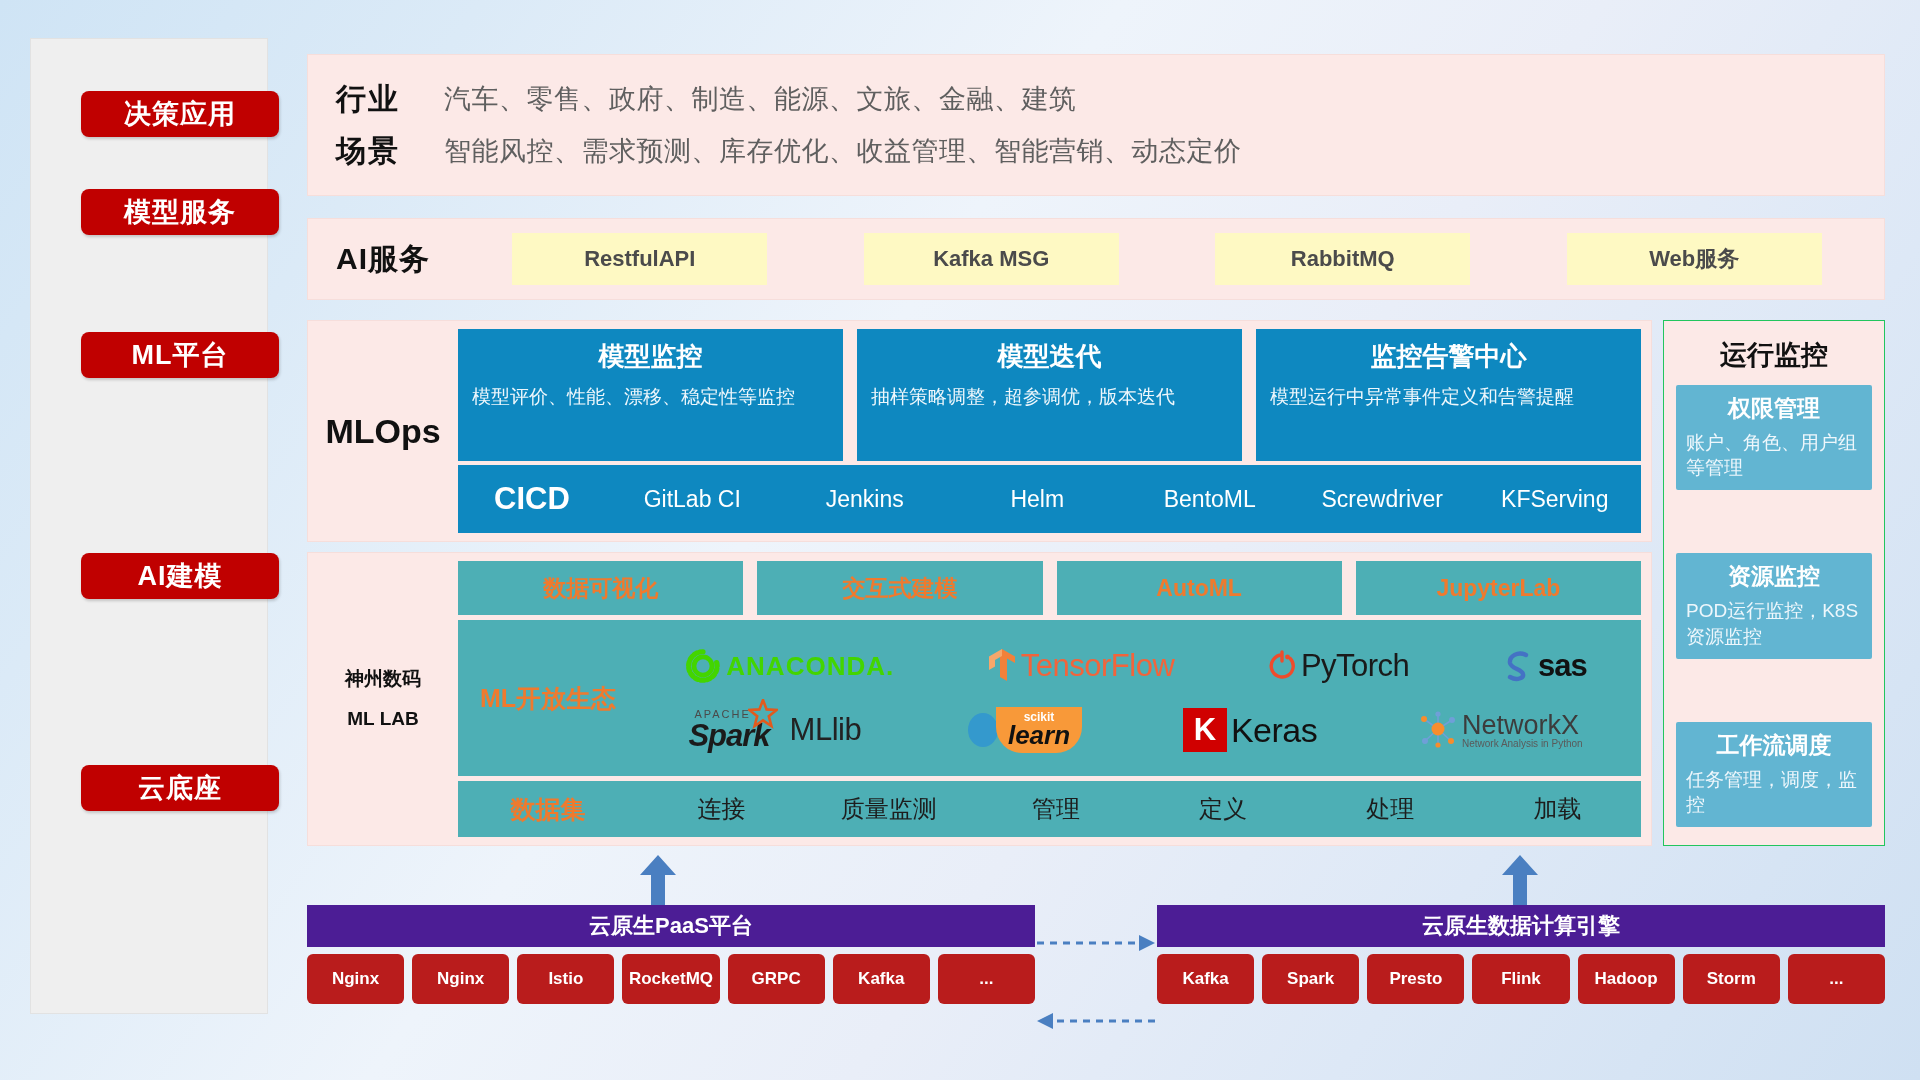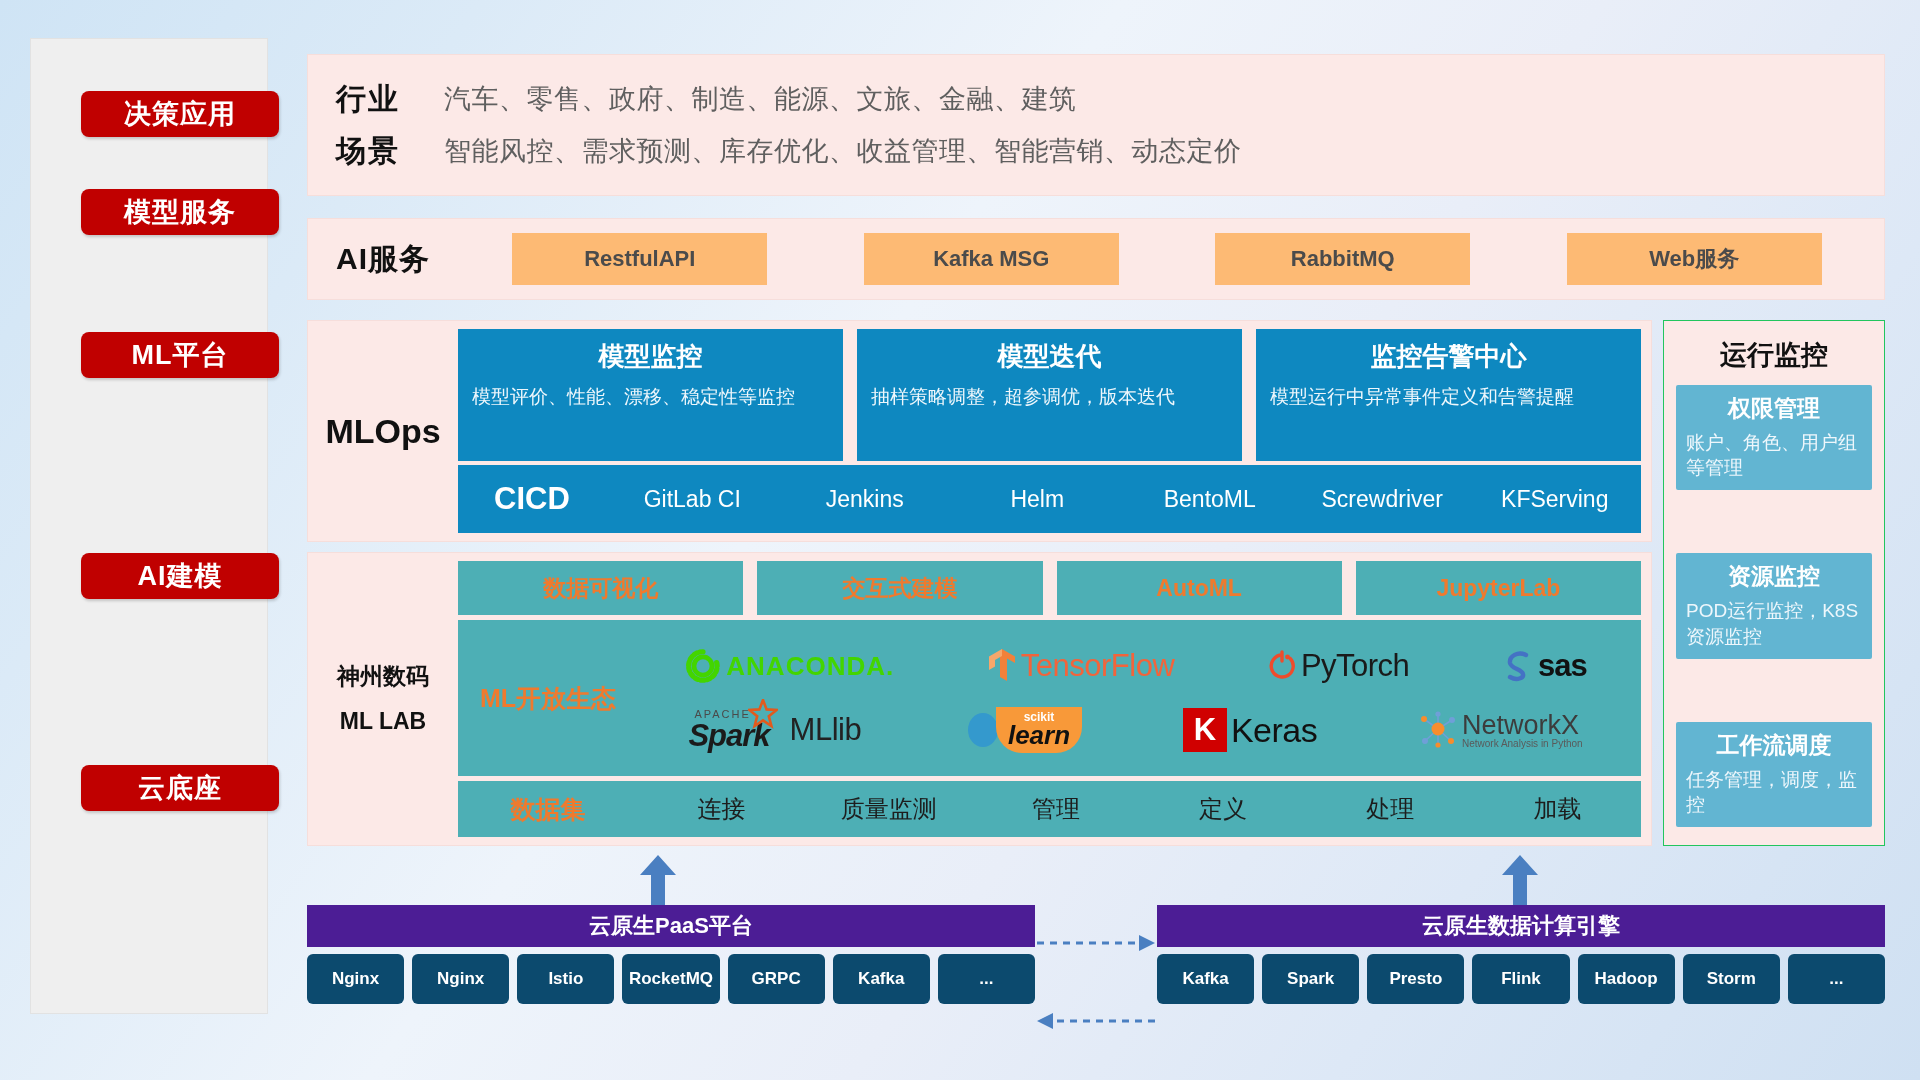--- a/index.html
+++ b/index.html
@@ -46,21 +46,21 @@
   .app-val { font-size: 27px; color: #5f5f5f; letter-spacing: .5px; }
 
   
   #band-ai { top: 218px; width: 1578px; height: 82px; display: flex; align-items: center; padding-left: 28px; }
   .sec-key {
     font-size: 30px; font-weight: bold; color: #111; letter-spacing: 1px;
     flex: none;
   }
   .ai-btns { display: flex; flex: 1; justify-content: space-around; padding: 0 14px 0 34px; }
   .ai-btn {
-    width: 255px; height: 52px; background: #fdba74; color: #4b4b4b;
+    width: 255px; height: 52px; background: #fef9c3; color: #4b4b4b;
     font-size: 22px; font-weight: bold;
     display: flex; align-items: center; justify-content: center;
   }
 
   
   #band-mlops { top: 320px; width: 1345px; height: 222px; display: flex; align-items: stretch; }
   .mlops-key {
     width: 150px; flex: none; display: flex; align-items: center; justify-content: center;
     font-size: 34px; font-weight: bold; color: #111;
   }
@@ -81,21 +81,21 @@
   .cicd-item {
     flex: 1; font-size: 23px; text-align: center; line-height: 1.15;
     word-break: break-all; padding: 0 4px;
   }
 
   
   #band-lab { top: 552px; width: 1345px; height: 294px; display: flex; align-items: stretch; }
   .lab-key {
     width: 150px; flex: none; display: flex; flex-direction: column;
     align-items: center; justify-content: center;
-    font-size: 23px; font-weight: bold; color: #111; line-height: 1.28; text-align: center; gap: 16px;
+    font-size: 19px; font-weight: bold; color: #111; line-height: 1.28; text-align: center; gap: 16px;
   }
   .lab-right { flex: 1; padding: 8px 10px 8px 0; display: flex; flex-direction: column; gap: 5px; }
   .lab-tools { display: flex; gap: 14px; height: 54px; }
   .lab-tool {
     flex: 1; background: #4dafb5; display: flex; align-items: center; justify-content: center;
     color: #ef7a2e; font-size: 23px; font-weight: bold;
   }
   .lab-eco { flex: 1; background: #4dafb5; display: flex; align-items: center; }
   .lab-eco-label {
     width: 180px; flex: none; text-align: center; color: #ef7a2e;
@@ -127,21 +127,21 @@
   .cloud-group { position: absolute; top: 905px; }
   #cloud-paas { left: 307px; width: 728px; }
   #cloud-data { left: 1157px; width: 728px; }
   .cloud-head {
     height: 42px; background: #4c1d95; color: #fff;
     display: flex; align-items: center; justify-content: center;
     font-size: 22px; font-weight: bold;
   }
   .cloud-chips { display: flex; gap: 8px; margin-top: 7px; }
   .chip {
-    flex: 1; height: 50px; background: #0c4a6e; border-radius: 6px;
+    flex: 1; height: 50px; background: #b91c1c; border-radius: 6px;
     color: #fff; font-size: 17px; font-weight: bold;
     display: flex; align-items: center; justify-content: center; text-align: center;
     line-height: 1.1; padding: 16px 2px;
   }
   .up-arrow { position: absolute; top: 855px; width: 36px; height: 52px; }
   #arrow-left { left: 640px; }
   #arrow-right { left: 1502px; }
   .mid-arrows { position: absolute; left: 1035px; top: 925px; width: 122px; height: 110px; }
 </style>
 </head>

